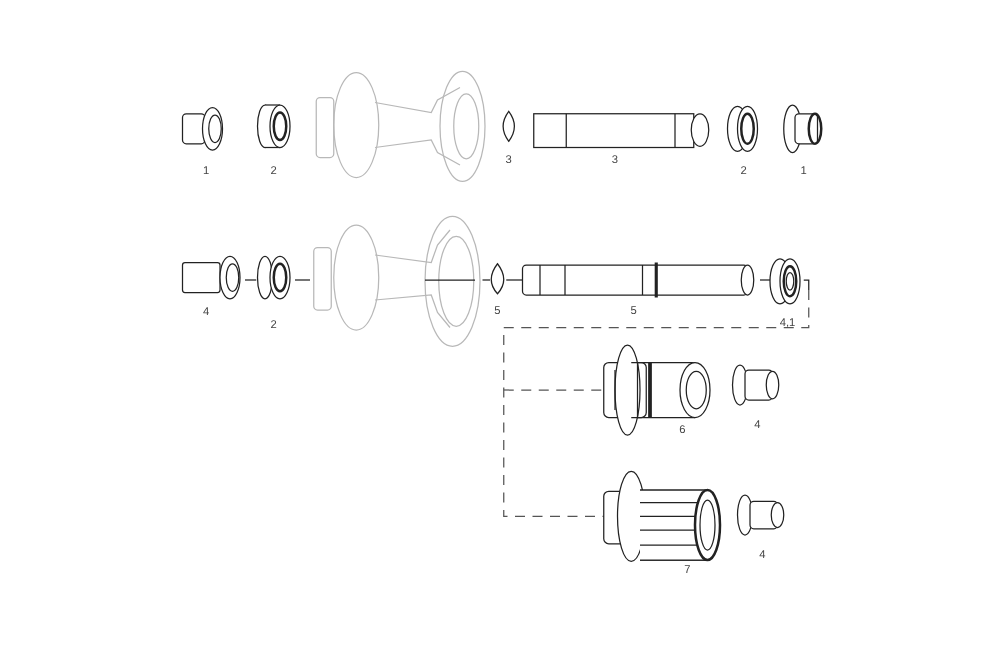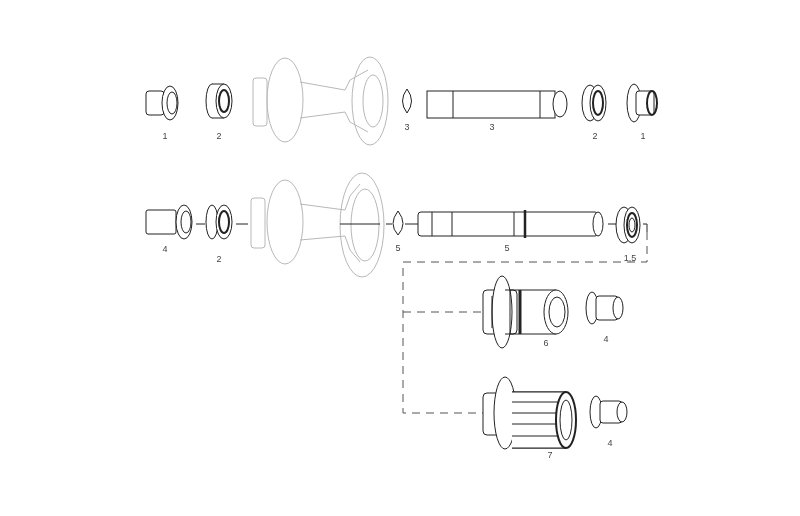--- a/index.html
+++ b/index.html
@@ -142,20 +142,20 @@
 <span class="lbl" style="left:219px;top:131px">2</span>
 <span class="lbl" style="left:407px;top:122px">3</span>
 <span class="lbl" style="left:492px;top:122px">3</span>
 <span class="lbl" style="left:595px;top:131px">2</span>
 <span class="lbl" style="left:643px;top:131px">1</span>
 
 <span class="lbl" style="left:165px;top:244px">4</span>
 <span class="lbl" style="left:219px;top:254px">2</span>
 <span class="lbl" style="left:398px;top:243px">5</span>
 <span class="lbl" style="left:507px;top:243px">5</span>
-<span class="lbl" style="left:630px;top:253px">1,5</span>
+<span class="lbl" style="left:630px;top:253px">4,1</span>
 
 <span class="lbl" style="left:546px;top:338px">6</span>
 <span class="lbl" style="left:606px;top:334px">4</span>
 
 <span class="lbl" style="left:550px;top:450px">7</span>
 <span class="lbl" style="left:610px;top:438px">4</span>
 </div>
 
 </body></html>

